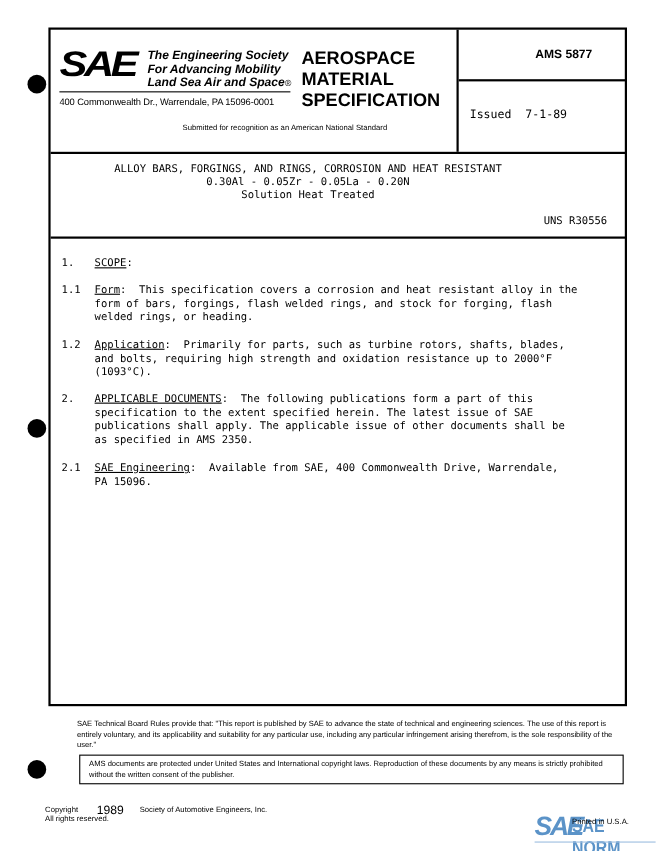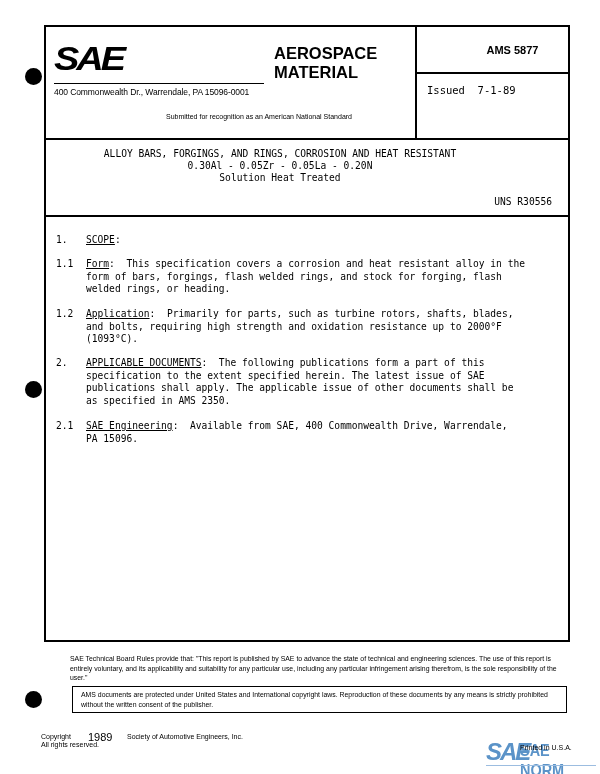--- a/index.html
+++ b/index.html
@@ -9,21 +9,21 @@
     font-family: "Liberation Sans", sans-serif;
   }
   .hole { position: absolute; width: 17px; height: 17px; border-radius: 50%; background: #000; }
   .mainbox {
     position: absolute; left: 44px; top: 25px; width: 526px; height: 617px;
     border: 2px solid #000; box-sizing: border-box;
   }
   .header { position: absolute; left: 0; top: 0; width: 524px; height: 111px; border-bottom: 2px solid #000; }
   .header-left { position: absolute; left: 0; top: 0; width: 369px; height: 111px; border-right: 2px solid #000; }
   .header-right-top { position: absolute; left: 371px; top: 0; width: 153px; height: 45px; border-bottom: 2px solid #000; display:flex; align-items:center; justify-content:center; }
-  .header-right-bottom { position: absolute; left: 371px; top: 47px; width: 180px; height: 64px; }
+  .header-right-bottom { position: absolute; left: 371px; top: 61px; width: 180px; height: 64px; }
   .sae-logo {
     position: absolute; left: 8px; top: 16px; font-family: "Liberation Sans", sans-serif;
     font-weight: bold; font-style: italic; font-size: 38px; letter-spacing: -3px; line-height: 38px;
     transform: scaleY(0.85); transform-origin: top left;
   }
   .society { position: absolute; left: 88px; top: 18px; font-style: italic; font-weight: bold; font-size: 11px; line-height: 12px; }
   .society .reg { font-size: 8px; font-weight: normal; }
   .logo-rule { position: absolute; left: 8px; top: 56px; width: 210px; border-top: 1px solid #000; }
   .address { position: absolute; left: 8px; top: 60px; font-size: 8.5px; letter-spacing: -0.1px; }
   .ams-title { position: absolute; left: 228px; top: 17px; font-weight: bold; font-size: 16.5px; line-height: 19px; }
@@ -52,25 +52,31 @@
 <body>
 
 <div class="hole" style="left:25px;top:68px;"></div>
 <div class="hole" style="left:25px;top:381px;"></div>
 <div class="hole" style="left:25px;top:691px;"></div>
 
 <div class="mainbox">
   <div class="header">
     <div class="header-left">
       <div class="sae-logo">SAE</div>
+      <div class="society">
+        <div>The Engineering Society</div>
+        <div>For Advancing Mobility</div>
+        <div><span>Land Sea Air and Space</span><span class="reg">®</span></div>
+      </div>
       <div class="logo-rule"></div>
       <div class="address">400 Commonwealth Dr., Warrendale, PA 15096-0001</div>
       <div class="ams-title">
         <div>AEROSPACE</div>
         <div>MATERIAL</div>
+        <div>SPECIFICATION</div>
       </div>
       <div class="submitted">Submitted for recognition as an American National Standard</div>
     </div>
     <div class="header-right-top">
       <span class="ams-number">AMS 5877</span>
     </div>
     <div class="header-right-bottom">
       <div class="issued"><span>Issued</span>&nbsp;&nbsp;<span>7-1-89</span></div>
     </div>
   </div>

